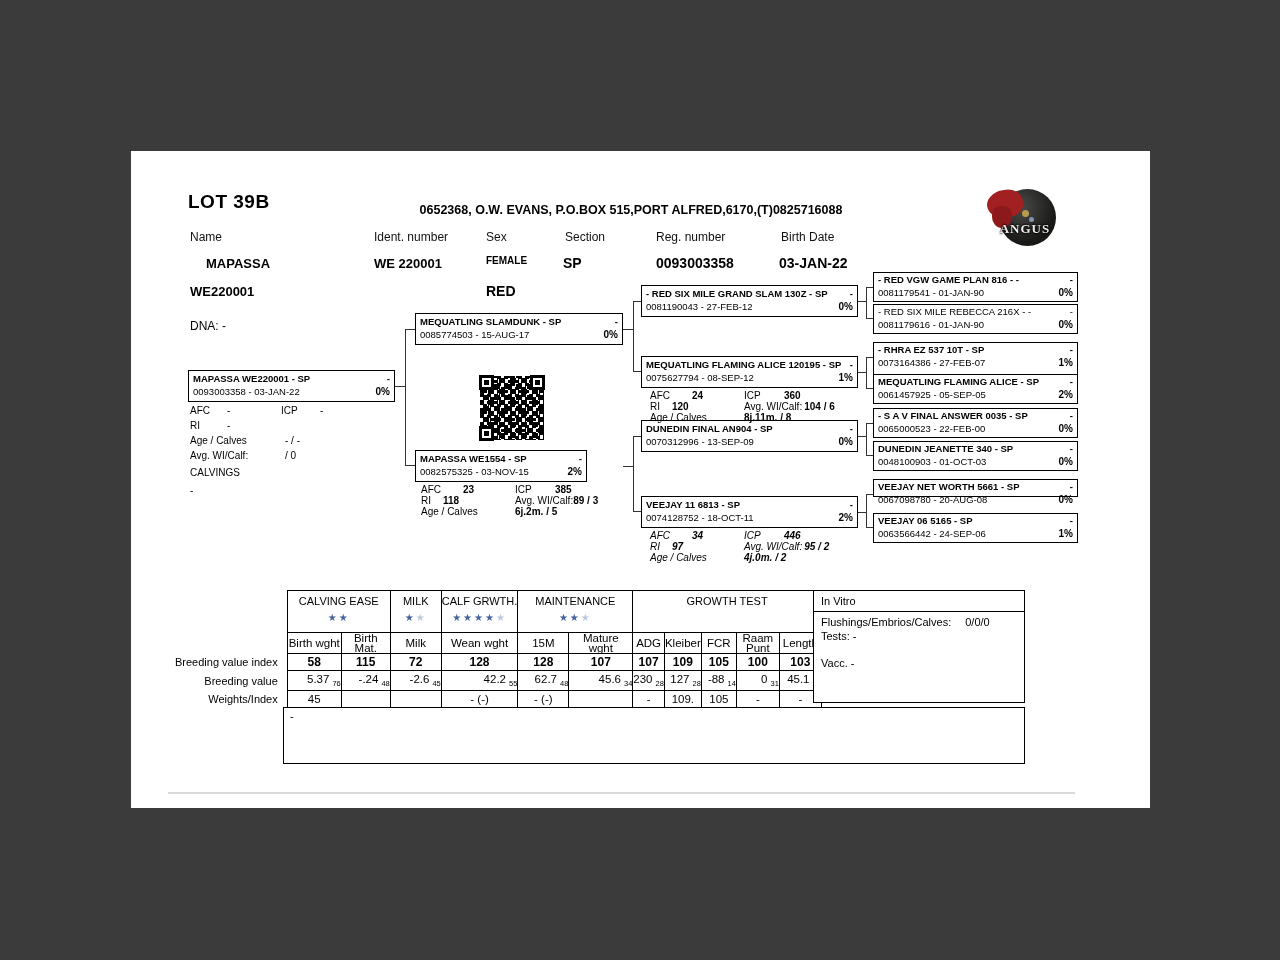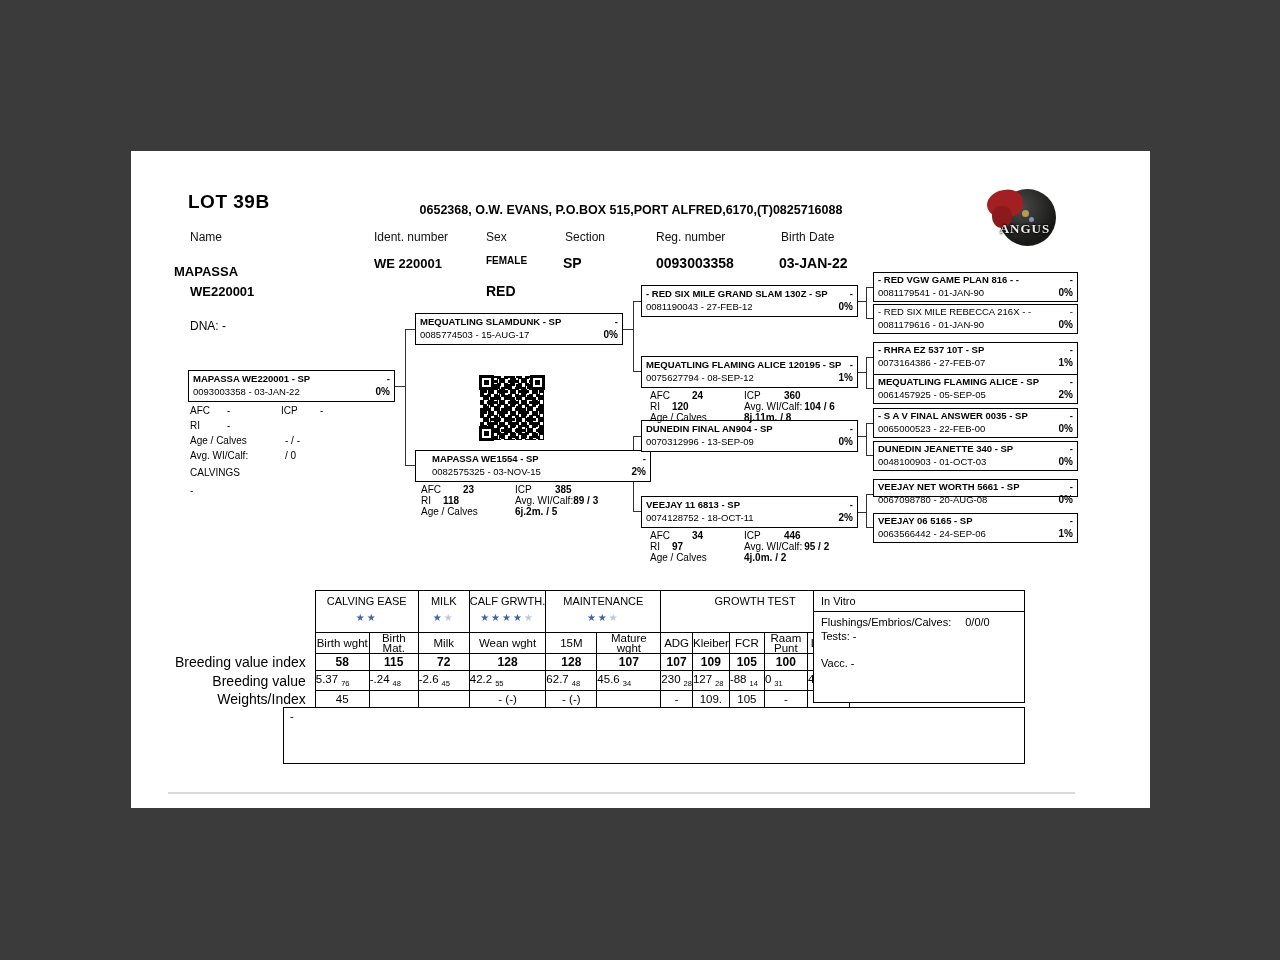--- a/index.html
+++ b/index.html
@@ -64,28 +64,28 @@
       conic-gradient(#000 90deg,transparent 90deg 180deg,#000 180deg 270deg,transparent 270deg);
     background-size:7px 7px, 11px 11px;background-position:0 0, 3px 2px;}
   .qr-f{position:absolute;width:15px;height:15px;border:3px solid #000;background:#fff;box-sizing:border-box;}
   .qr-f::after{content:"";position:absolute;left:2px;top:2px;right:2px;bottom:2px;background:#000;}
   .qr-f.tl{left:1px;top:1px;} .qr-f.tr{right:1px;top:1px;} .qr-f.bl{left:1px;bottom:1px;}
 
   
   .ebv{position:absolute;left:44px;top:439px;border-collapse:collapse;table-layout:fixed;}
   .ebv td{padding:0;box-sizing:border-box;overflow:hidden;}
   .ebv .b{border:1px solid #000;}
-  .ebv .lab{border:none;text-align:right;padding-right:9px;font-size:14px;white-space:nowrap;}
+  .ebv .lab{border:none;text-align:right;padding-right:9px;font-size:11px;white-space:nowrap;}
   .ebv .grp{text-align:center;vertical-align:top;padding-top:4px;height:42px;}
   .ebv .glabel{font-size:11px;white-space:nowrap;}
   .ebv .gstars{margin-top:5px;font-size:10px;letter-spacing:2px;}
   .sf{color:#44639c;} .se{color:#bcc8de;}
   .ebv .hdr{height:20px;text-align:center;font-size:11.5px;line-height:10px;white-space:normal;}
   .ebv .idx{height:17px;text-align:center;font-size:12px;font-weight:bold;}
-  .ebv .val{height:20px;text-align:left;font-size:11.5px;white-space:nowrap;}
+  .ebv .val{height:20px;text-align:right;font-size:11.5px;white-space:nowrap;}
   .ebv .val sub{font-size:7.5px;margin-left:3px;}
   .ebv .wt{height:17px;text-align:center;font-size:11.5px;}
 
   
   .invitro{position:absolute;left:682px;top:439px;width:212px;height:113px;border:1px solid #000;box-sizing:border-box;background:#fff;}
   .iv-title{height:20px;line-height:20px;padding:0 7px;font-size:11px;border-bottom:1px solid #000;}
   .iv-body{padding:3px 7px;font-size:11px;line-height:14px;}
   .iv-flush span.v{margin-left:14px;}
   .iv-vacc{margin-top:13px;}
   .remarks{position:absolute;left:152px;top:556px;width:742px;height:57px;border:1px solid #000;box-sizing:border-box;
@@ -110,21 +110,21 @@
     <div class="logo-text">ANGUS</div>
   </div>
 
   <div class="flabel" style="left:59px;top:79px;">Name</div>
   <div class="flabel" style="left:243px;top:79px;">Ident. number</div>
   <div class="flabel" style="left:355px;top:79px;">Sex</div>
   <div class="flabel" style="left:434px;top:79px;">Section</div>
   <div class="flabel" style="left:525px;top:79px;">Reg. number</div>
   <div class="flabel" style="left:650px;top:79px;">Birth Date</div>
 
-  <div class="fvalue" style="left:43px;top:105px;margin-top:8px;">MAPASSA</div>
+  <div class="fvalue" style="left:75px;top:105px;">MAPASSA</div>
   <div class="fvalue" style="left:243px;top:105px;">WE  220001</div>
   <div class="fvalue" style="left:355px;top:104px;font-size:10px;">FEMALE</div>
   <div class="fvalue" style="left:432px;top:104px;font-size:14px;">SP</div>
   <div class="fvalue" style="left:525px;top:104px;font-size:14px;">0093003358</div>
   <div class="fvalue" style="left:648px;top:104px;font-size:14px;">03-JAN-22</div>
 
   <div class="fvalue" style="left:59px;top:133px;">WE220001</div>
   <div class="fvalue" style="left:355px;top:132px;font-size:14px;">RED</div>
   <div class="dna">DNA: -</div>
 
@@ -158,21 +158,21 @@
     <div class="l1">
         <span>MEQUATLING SLAMDUNK - SP</span>
         <span>-</span>
       </div>
     <div class="l2">
         <span>0085774503 - 15-AUG-17</span>
         <b>0%</b>
       </div>
   </div>
 
-  <div class="pbox" style="left:284px;top:299px;width:236px;height:32px;padding-left:12px;">
+  <div class="pbox" style="left:284px;top:299px;width:172px;height:32px;">
     <div class="l1">
         <span>MAPASSA WE1554 - SP</span>
         <span>-</span>
       </div>
     <div class="l2">
         <span>0082575325 - 03-NOV-15</span>
         <b>2%</b>
       </div>
   </div>
 
@@ -312,21 +312,21 @@
     <div class="ln"><span class="sc1a">RI</span><b class="sc2a">118</b><span>Avg. WI/Calf:</span><b>89 / 3</b></div>
     <div class="ln"><span class="sc13">Age / Calves</span><b>6j.2m. / 5</b></div>
   </div>
 
   <div class="stats" style="left:519px;top:239px;">
     <div class="ln"><span class="sc1">AFC</span><b class="sc2">24</b><span class="sc3">ICP</span><b>360</b></div>
     <div class="ln"><span class="sc1a">RI</span><b class="sc2a">120</b><span>Avg. WI/Calf:</span><b class="gap">104 / 6</b></div>
     <div class="ln"><span class="sc13">Age / Calves</span><b>8j.11m. / 8</b></div>
   </div>
 
-  <div class="stats" style="left:519px;top:379px;">
+  <div class="stats" style="left:519px;top:379px;font-style:italic;">
     <div class="ln"><span class="sc1">AFC</span><b class="sc2">34</b><span class="sc3">ICP</span><b>446</b></div>
     <div class="ln"><span class="sc1a">RI</span><b class="sc2a">97</b><span>Avg. WI/Calf:</span><b class="gap">95 / 2</b></div>
     <div class="ln"><span class="sc13">Age / Calves</span><b>4j.0m. / 2</b></div>
   </div>
 
   <div class="qr">
     <div class="qr-pattern"></div>
     <div class="qr-f tl"></div>
     <div class="qr-f tr"></div>
     <div class="qr-f bl"></div>

